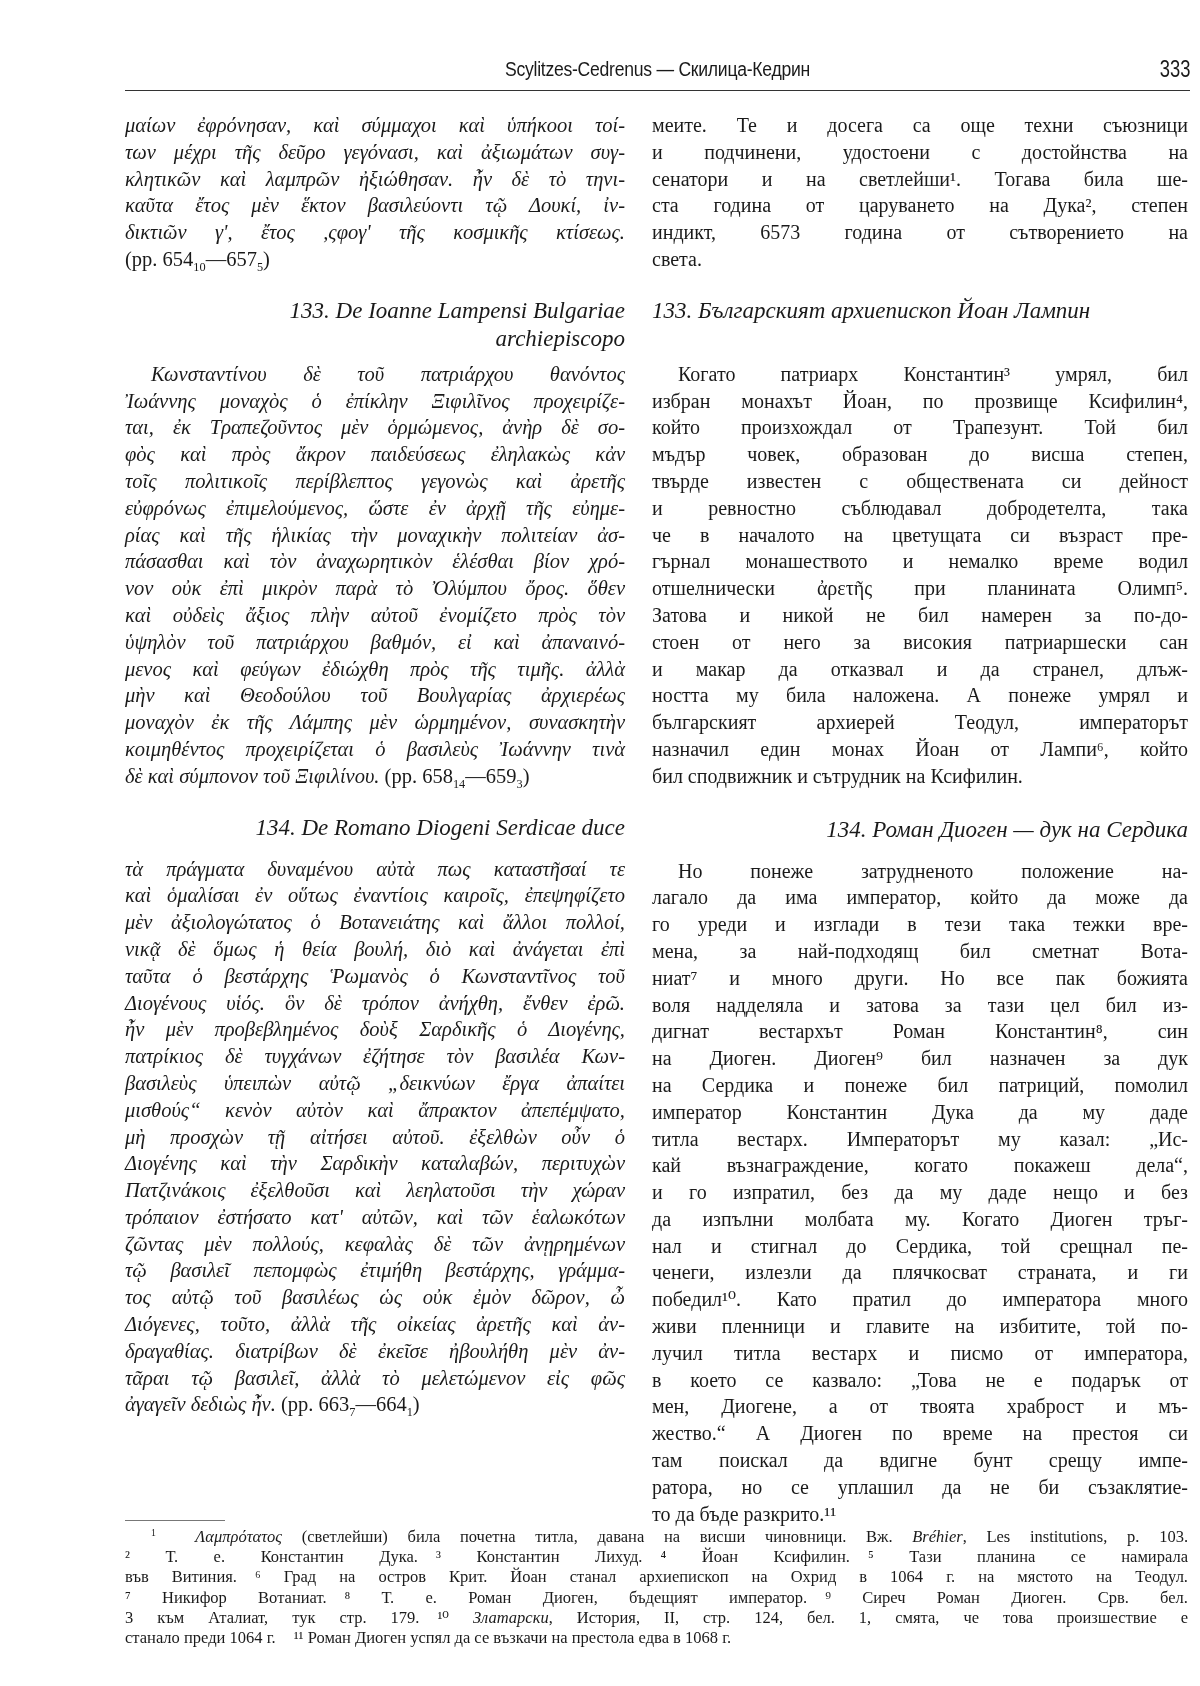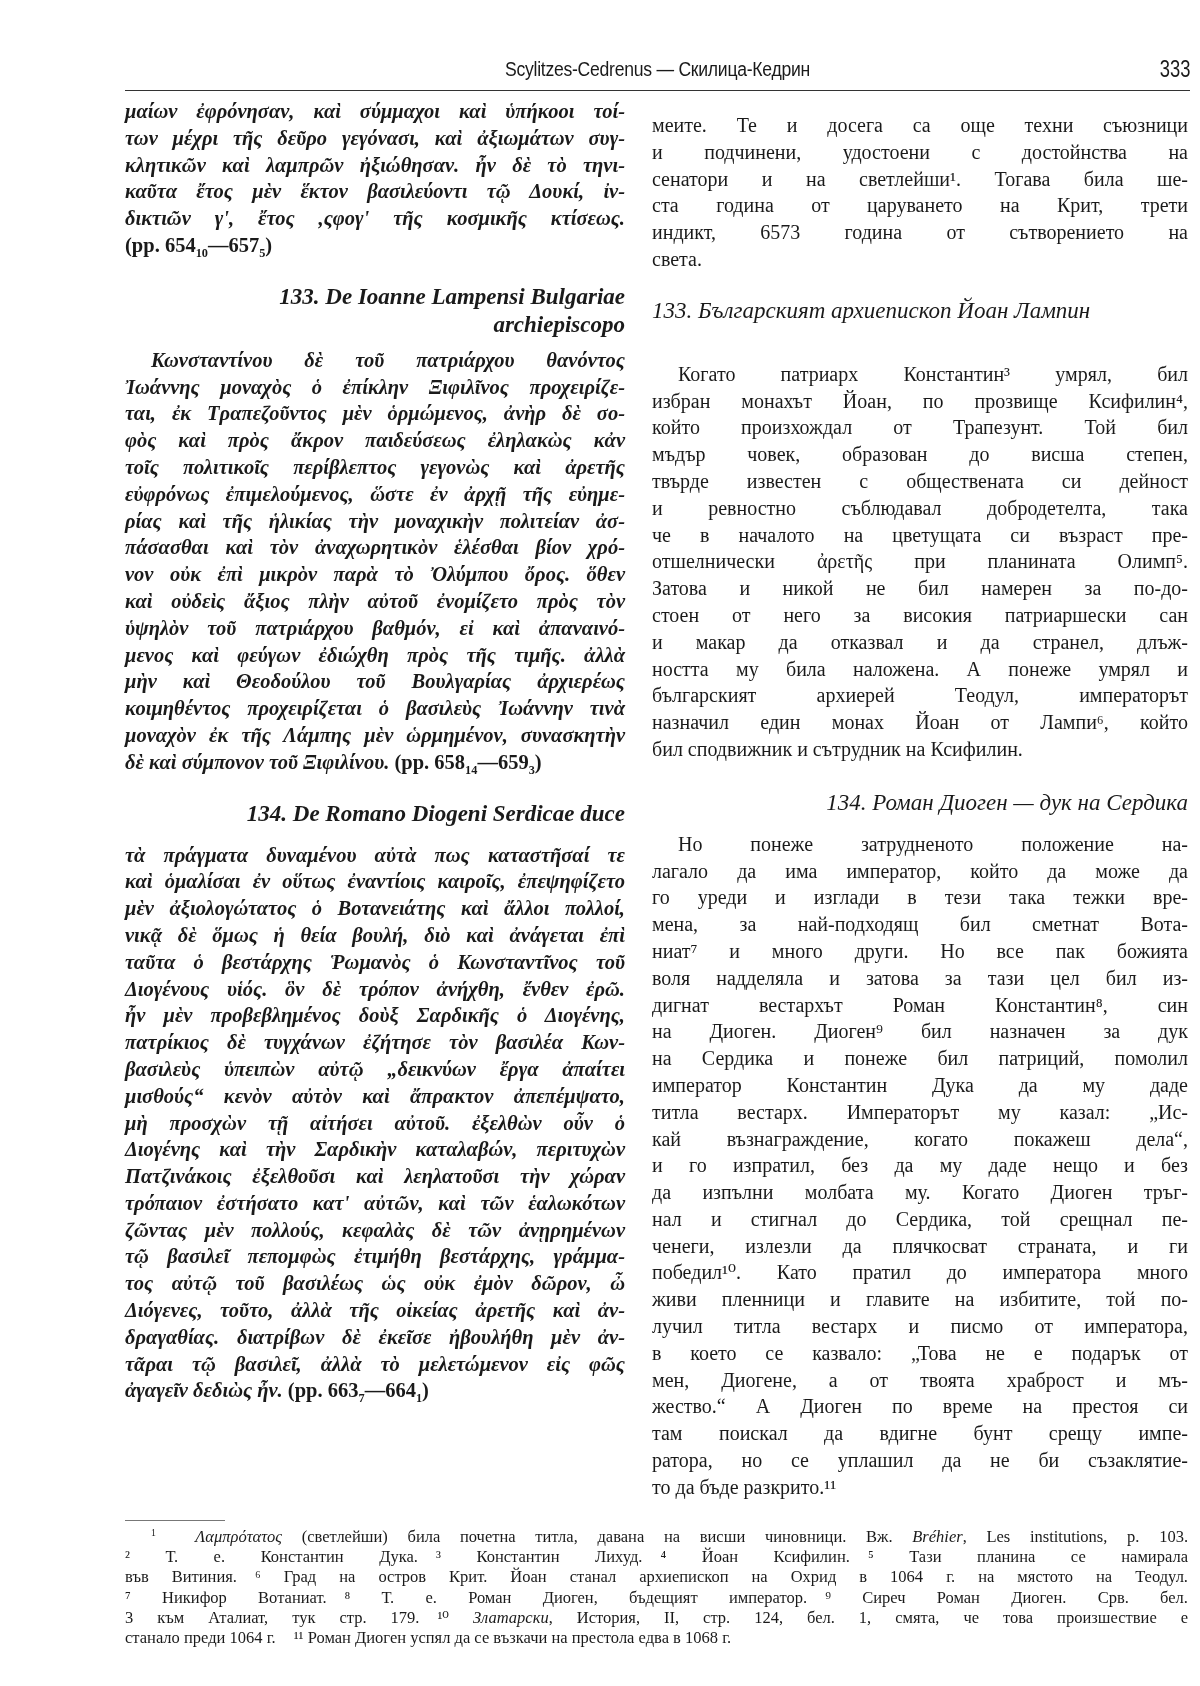--- a/index.html
+++ b/index.html
@@ -51,21 +51,21 @@
   .gap { display: inline-block; width: 18px; }
 </style>
 </head>
 <body>
 
 <div class="running-head">
   <div class="running-title">Scylitzes-Cedrenus — Скилица-Кедрин</div>
   <div class="page-number">333</div>
 </div>
 
-<div class="col col-left" style="top:98px;font-weight:bold;">
+<div class="col col-left" style="top:112px;">
   <div class="greek" id="g-top">
       <span class="ln">μαίων ἐφρόνησαν, καὶ σύμμαχοι καὶ ὑπήκοοι τοί-</span>
       <span class="ln">των μέχρι τῆς δεῦρο γεγόνασι, καὶ ἀξιωμάτων συγ-</span>
       <span class="ln">κλητικῶν καὶ λαμπρῶν ἠξιώθησαν. ἦν δὲ τὸ τηνι-</span>
       <span class="ln">καῦτα ἔτος μὲν ἕκτον βασιλεύοντι τῷ Δουκί, ἰν-</span>
       <span class="ln">δικτιῶν γ', ἔτος ,ςφογ' τῆς κοσμικῆς κτίσεως.</span>
     </div>
   <div class="greek">
     <span class="ref"><span>(pp. 654</span><sub>10</sub><span>—657</span><sub>5</sub><span>)</span></span>
   </div>
@@ -83,22 +83,22 @@
       <span class="ln">φὸς καὶ πρὸς ἄκρον παιδεύσεως ἐληλακὼς κἀν</span>
       <span class="ln">τοῖς πολιτικοῖς περίβλεπτος γεγονὼς καὶ ἀρετῆς</span>
       <span class="ln">εὐφρόνως ἐπιμελούμενος, ὥστε ἐν ἀρχῇ τῆς εὐημε-</span>
       <span class="ln">ρίας καὶ τῆς ἡλικίας τὴν μοναχικὴν πολιτείαν ἀσ-</span>
       <span class="ln">πάσασθαι καὶ τὸν ἀναχωρητικὸν ἑλέσθαι βίον χρό-</span>
       <span class="ln">νον οὐκ ἐπὶ μικρὸν παρὰ τὸ Ὀλύμπου ὄρος. ὅθεν</span>
       <span class="ln">καὶ οὐδεὶς ἄξιος πλὴν αὐτοῦ ἐνομίζετο πρὸς τὸν</span>
       <span class="ln">ὑψηλὸν τοῦ πατριάρχου βαθμόν, εἰ καὶ ἀπαναινό-</span>
       <span class="ln">μενος καὶ φεύγων ἐδιώχθη πρὸς τῆς τιμῆς. ἀλλὰ</span>
       <span class="ln">μὴν καὶ Θεοδούλου τοῦ Βουλγαρίας ἀρχιερέως</span>
+      <span class="ln">μοναχὸν ἐκ τῆς Λάμπης μὲν ὡρμημένον, συνασκητὴν</span>
       <span class="ln">κοιμηθέντος προχειρίζεται ὁ βασιλεὺς Ἰωάννην τινὰ</span>
-      <span class="ln">μοναχὸν ἐκ τῆς Λάμπης μὲν ὡρμημένον, συνασκητὴν</span>
     </div>
   <div class="greek">
     <span class="ln last"><span>δὲ καὶ σύμπονον τοῦ Ξιφιλίνου.</span> <span class="ref"><span>(pp. 658</span><sub>14</sub><span>—659</span><sub>3</sub><span>)</span></span></span>
   </div>
 
   <div style="height:24px"></div>
   <div class="sec-title">134. De Romano Diogeni Serdicae duce</div>
   <div style="height:14px"></div>
   <div class="greek" id="g-134">
       <span class="ln">τὰ πράγματα δυναμένου αὐτὰ πως καταστῆσαί τε</span>
@@ -125,36 +125,37 @@
   <div class="greek">
     <span class="ln last"><span>ἀγαγεῖν δεδιὼς ἦν.</span> <span class="ref"><span>(pp. 663</span><sub>7</sub><span>—664</span><sub>1</sub><span>)</span></span></span>
   </div>
 </div>
 
 <div class="col col-right" style="top:112px;">
   <div class="bg" id="b-top">
       <span class="ln">меите. Те и досега са още техни съюзници</span>
       <span class="ln">и подчинени, удостоени с достойнства на</span>
       <span class="ln">сенатори и на светлейши¹. Тогава била ше-</span>
-      <span class="ln">ста година от царуването на Крит, трети</span>
+      <span class="ln">ста година от царуването на Дука², степен</span>
       <span class="ln">индикт, 6573 година от сътворението на</span>
       <span class="ln last">света.</span>
     </div>
 
   <div style="height:24px"></div>
   <div class="sec-title sec-title-right">133. Българският архиепископ Йоан Лампин</div>
   <div style="height:36px"></div>
   <div class="bg" id="b-133">
       <span class="ln" style="text-indent: 26px;">Когато патриарх Константин³ умрял, бил</span>
       <span class="ln">избран монахът Йоан, по прозвище Ксифилин⁴,</span>
       <span class="ln">който произхождал от Трапезунт. Той бил</span>
       <span class="ln">мъдър човек, образован до висша степен,</span>
       <span class="ln">твърде известен с обществената си дейност</span>
       <span class="ln">и ревностно съблюдавал добродетелта, така</span>
       <span class="ln">че в началото на цветущата си възраст пре-</span>
+      <span class="ln">гърнал монашеството и немалко време водил</span>
       <span class="ln">отшелнически ἀρετῆς при планината Олимп⁵.</span>
       <span class="ln">Затова и никой не бил намерен за по-до-</span>
       <span class="ln">стоен от него за високия патриаршески сан</span>
       <span class="ln">и макар да отказвал и да странел, длъж-</span>
       <span class="ln">ността му била наложена. А понеже умрял и</span>
       <span class="ln">българският архиерей Теодул, императорът</span>
       <span class="ln">назначил един монах Йоан от Лампи⁶, който</span>
       <span class="ln last">бил сподвижник и сътрудник на Ксифилин.</span>
     </div>
 

